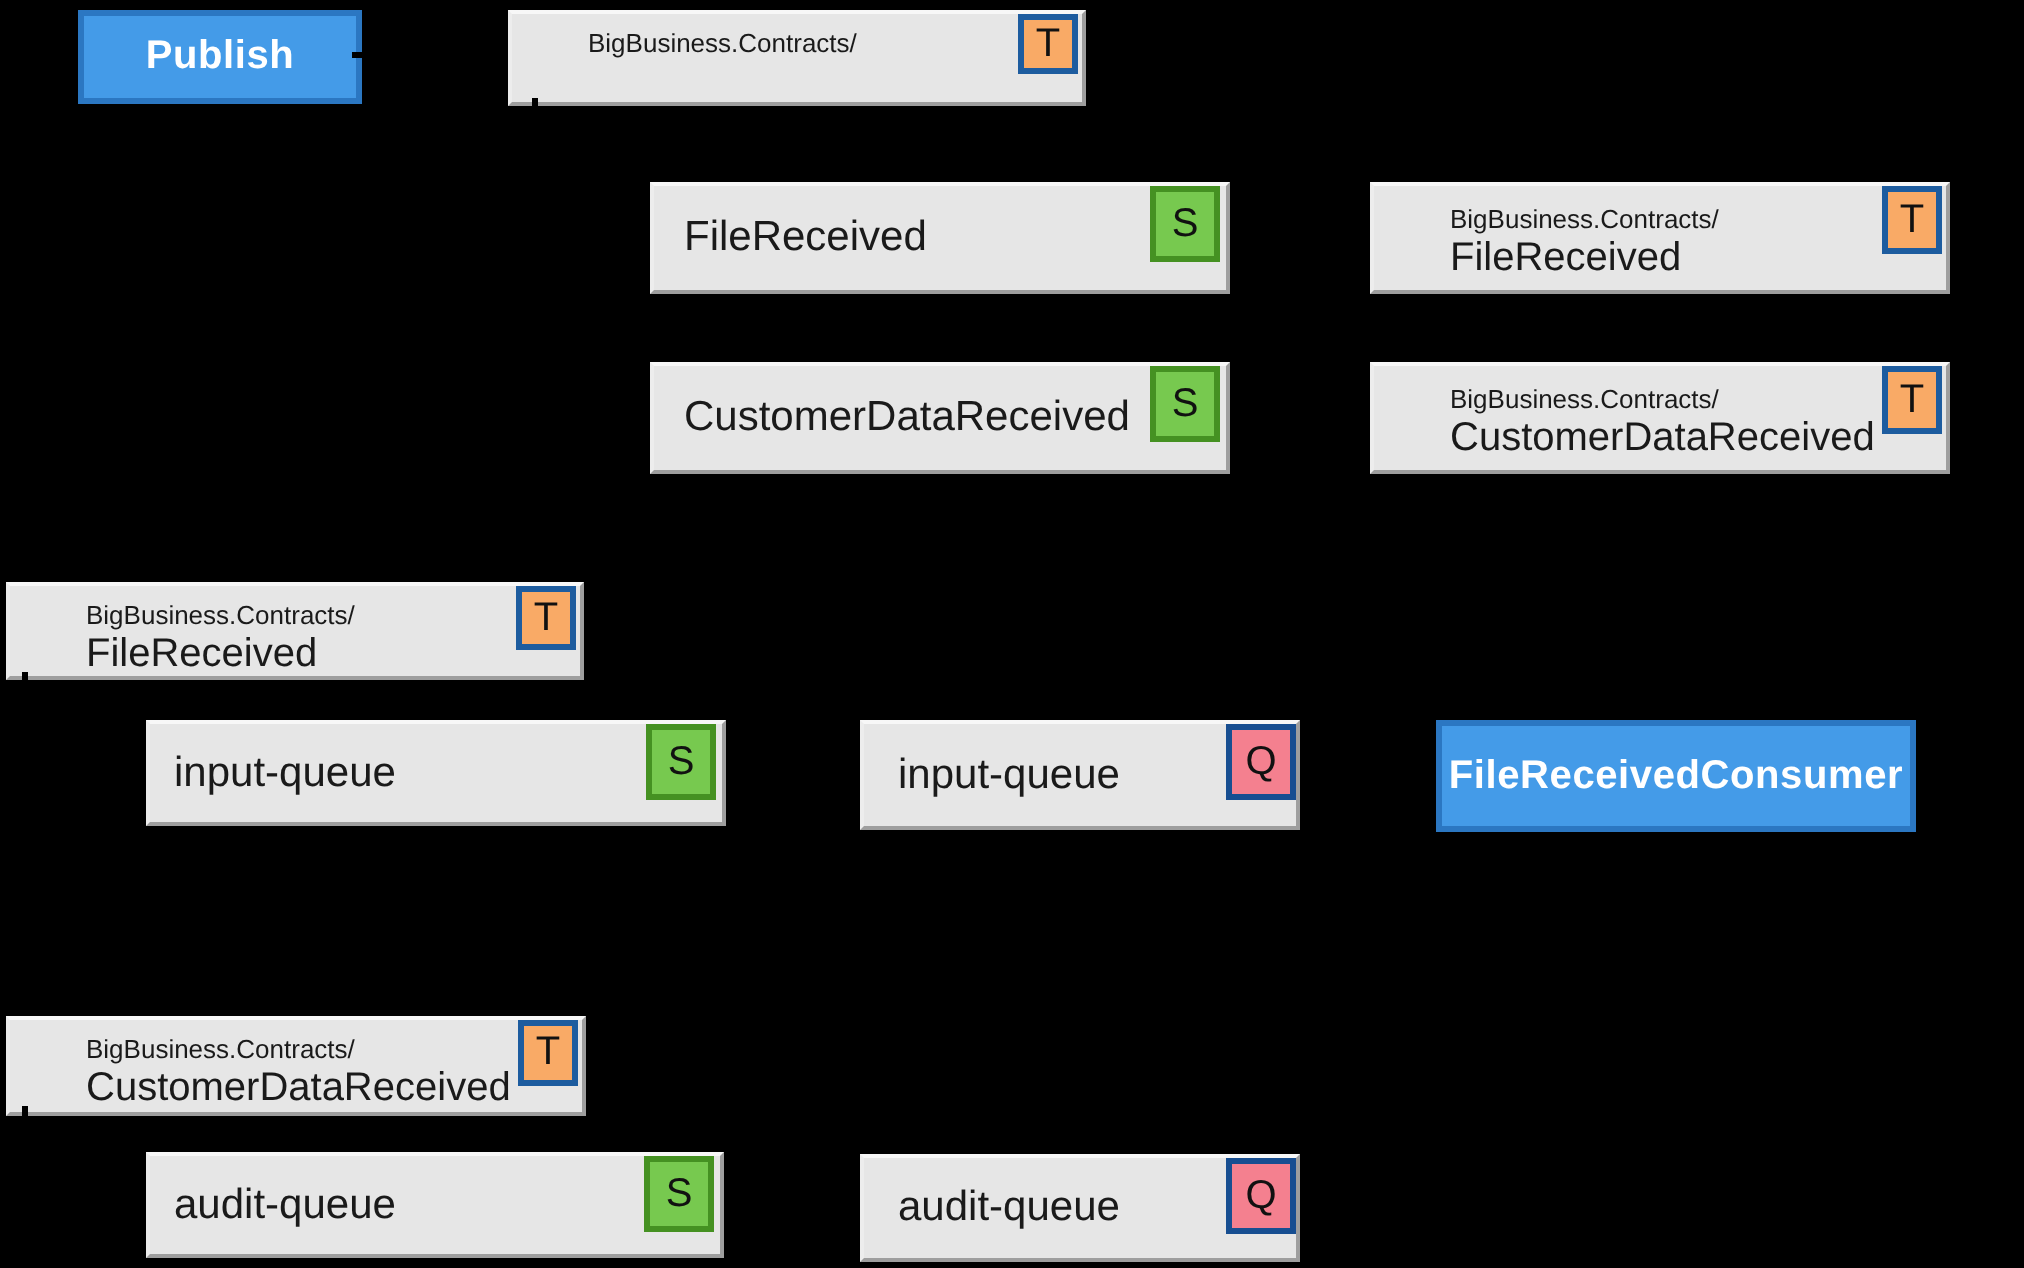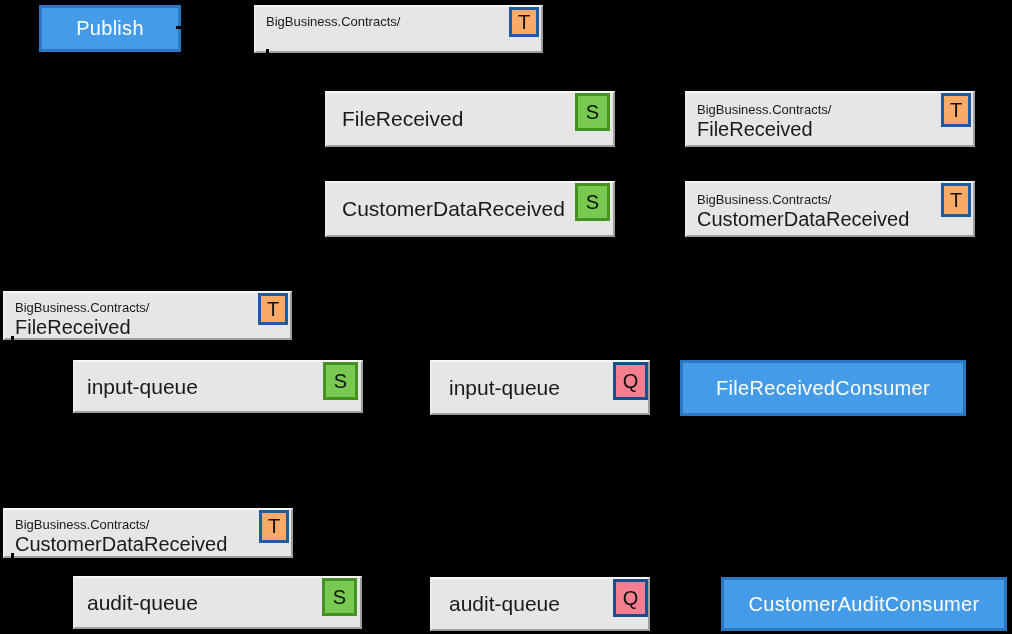--- a/index.html
+++ b/index.html
@@ -6,26 +6,27 @@
   .stage{
     position:relative;width:1012px;height:634px;background:#000000;
     font-family:"Liberation Sans",sans-serif;overflow:hidden;
   }
   .node{position:absolute;box-sizing:border-box;}
   .gray{
     background:#E6E6E6;
     border:2px solid;
     border-color:#F7F7F7 #9E9E9E #9E9E9E #EDEDED;
     color:#1A1A1A;
+    padding-left:28px;
   }
   .blue{
     background:#449BE8;
     border:3px solid #2B77C2;
     color:#FFFFFF;
-    display:flex;align-items:center;justify-content:center;
+    display:flex;align-items:center;justify-content:center;font-weight:bold;
   }
   .blue .lbl{font-size:20px;letter-spacing:0.3px;}
   .topic .path{
     font-size:13px;line-height:15px;color:#1A1A1A;
     padding:7px 40px 0 10px;white-space:nowrap;overflow:hidden;
   }
   .topic .name{
     font-size:20px;line-height:22px;color:#1A1A1A;
     padding:1px 40px 0 10px;white-space:nowrap;overflow:hidden;
   }
@@ -88,42 +89,39 @@
   <div class="node gray single" style="left:73px;top:360px;width:290px;height:53px">
     <span class="name" style="left:12px;">input-queue</span>
     <span class="badge badge-s">S</span>
   </div>
 
   <div class="node gray single" style="left:430px;top:360px;width:220px;height:55px">
     <span class="name" style="left:17px;">input-queue</span>
     <span class="badge badge-q">Q</span>
   </div>
 
-  <div class="node blue" style="left:680px;top:360px;width:286px;height:56px">
+  <div class="node blue" style="left:718px;top:360px;width:240px;height:56px">
     <span class="lbl">FileReceivedConsumer</span>
   </div>
 
   <div class="node gray topic" style="left:3px;top:508px;width:290px;height:50px">
     <div class="path">BigBusiness.Contracts/</div>
     <div class="name">CustomerDataReceived</div>
     <span class="badge badge-t" style="height:33px;">T</span>
   </div>
 
   <div class="node gray single" style="left:73px;top:576px;width:289px;height:53px">
     <span class="name" style="left:12px;">audit-queue</span>
     <span class="badge badge-s">S</span>
   </div>
 
   <div class="node gray single" style="left:430px;top:577px;width:220px;height:54px">
     <span class="name" style="left:17px;">audit-queue</span>
     <span class="badge badge-q">Q</span>
   </div>
 
-  <div class="node blue" style="left:721px;top:577px;width:286px;height:54px">
-    <span class="lbl">CustomerAuditConsumer</span>
-  </div>
 
   <div class="tick" style="left:176px;top:26px;width:6px;height:3px;"></div>
   <div class="tick" style="left:266px;top:49px;width:3px;height:8px;"></div>
   <div class="tick" style="left:11px;top:336px;width:3px;height:9px;"></div>
   <div class="tick" style="left:11px;top:553px;width:3px;height:9px;"></div>
 
 </div>
 
 </body></html>

